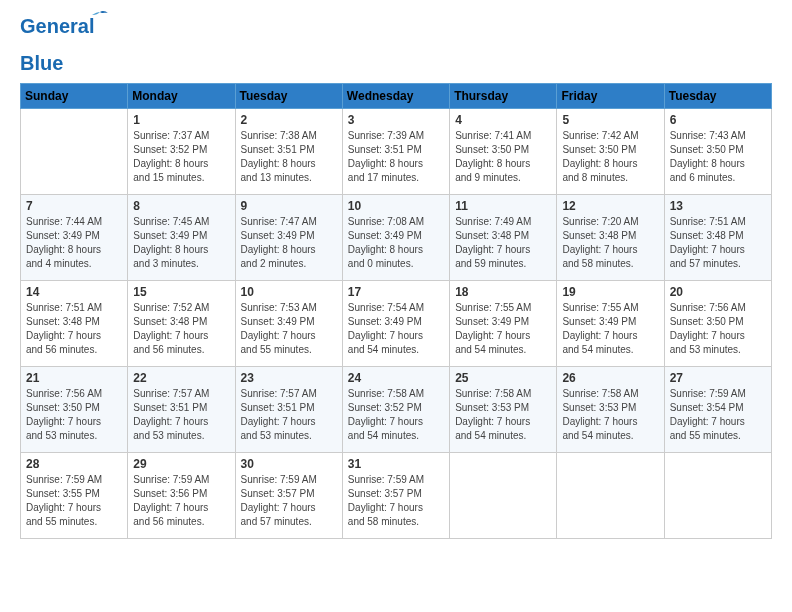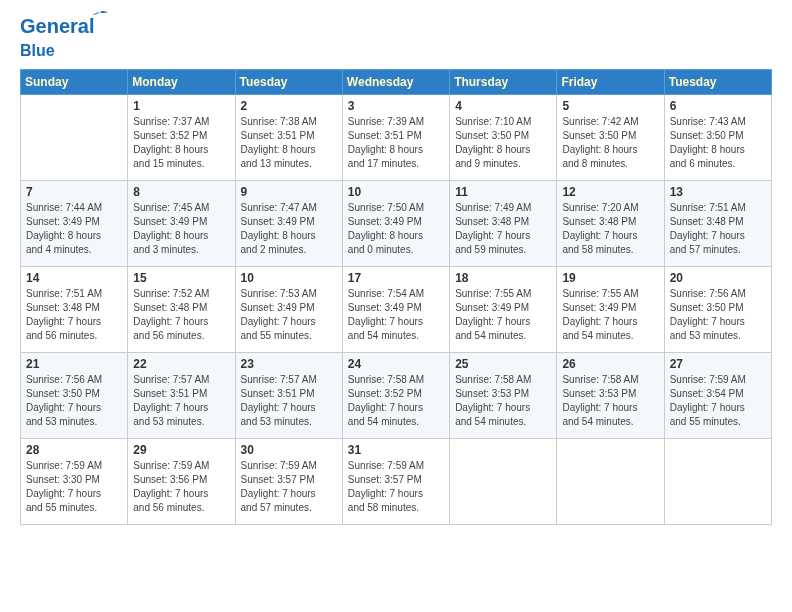--- a/index.html
+++ b/index.html
@@ -38,21 +38,21 @@
     }
     .calendar {
       flex: 1;
       border: 1px solid #ccc;
       border-collapse: collapse;
       width: 100%;
       table-layout: fixed;
     }
     .calendar th {
       background: #2e7ec7;
-      color: #fef9c3;
+      color: #000000;
       font-size: 12px;
       font-weight: bold;
       padding: 5px 4px;
       text-align: left;
       border: 1px solid #5a9fd4;
     }
     .calendar td {
       vertical-align: top;
       padding: 4px 5px;
       border: 1px solid #ccc;
@@ -97,21 +97,21 @@
       <div>
         <div style="display:flex;align-items:center;gap:2px;">
           <div style="position:relative;">
             <span style="font-size:20px;font-weight:bold;color:#1a6ab1;line-height:1;">General</span>
             <svg style="position:absolute;top:-6px;right:-14px;" width="16" height="14" viewBox="0 0 16 14">
               <path d="M8 2 C10 0, 14 1, 16 3 C14 2, 10 4, 8 2Z" fill="#1a6ab1"></path>
               <path d="M8 2 C6 4, 4 5, 0 5 C3 3, 6 2, 8 2Z" fill="#4a9fd4"></path>
             </svg>
           </div>
         </div>
-        <div style="font-size:16px;font-weight:bold;color:#1a6ab1;line-height:1;margin-top:6px;">Blue</div>
+        <div style="font-size:20px;font-weight:bold;color:#1a6ab1;line-height:1;margin-top:16px;">Blue</div>
       </div>
     </div>
     <div class="title-area">
       <div class="month-title"></div>
       <div class="location"></div>
     </div>
   </div>
 
   <table class="calendar">
     <thead>
@@ -135,21 +135,21 @@
           <td>
             <span class="day-number">2</span>
             <div class="day-info"><span>Sunrise: 7:38 AM</span><br><span>Sunset: 3:51 PM</span><br><span>Daylight: 8 hours</span><br><span>and 13 minutes.</span></div>
           </td>
           <td>
             <span class="day-number">3</span>
             <div class="day-info"><span>Sunrise: 7:39 AM</span><br><span>Sunset: 3:51 PM</span><br><span>Daylight: 8 hours</span><br><span>and 17 minutes.</span></div>
           </td>
           <td>
             <span class="day-number">4</span>
-            <div class="day-info"><span>Sunrise: 7:10 AM</span><br><span>Sunset: 3:50 PM</span><br><span>Daylight: 8 hours</span><br><span>and 9 minutes.</span></div>
+            <div class="day-info"><span>Sunrise: 7:41 AM</span><br><span>Sunset: 3:50 PM</span><br><span>Daylight: 8 hours</span><br><span>and 9 minutes.</span></div>
           </td>
           <td>
             <span class="day-number">5</span>
             <div class="day-info"><span>Sunrise: 7:42 AM</span><br><span>Sunset: 3:50 PM</span><br><span>Daylight: 8 hours</span><br><span>and 8 minutes.</span></div>
           </td>
           <td>
             <span class="day-number">6</span>
             <div class="day-info"><span>Sunrise: 7:43 AM</span><br><span>Sunset: 3:50 PM</span><br><span>Daylight: 8 hours</span><br><span>and 6 minutes.</span></div>
           </td>
         </tr>
@@ -161,21 +161,21 @@
           <td>
             <span class="day-number">8</span>
             <div class="day-info"><span>Sunrise: 7:45 AM</span><br><span>Sunset: 3:49 PM</span><br><span>Daylight: 8 hours</span><br><span>and 3 minutes.</span></div>
           </td>
           <td>
             <span class="day-number">9</span>
             <div class="day-info"><span>Sunrise: 7:47 AM</span><br><span>Sunset: 3:49 PM</span><br><span>Daylight: 8 hours</span><br><span>and 2 minutes.</span></div>
           </td>
           <td>
             <span class="day-number">10</span>
-            <div class="day-info"><span>Sunrise: 7:50 AM</span><br><span>Sunset: 3:49 PM</span><br><span>Daylight: 8 hours</span><br><span>and 0 minutes.</span></div>
+            <div class="day-info"><span>Sunrise: 7:08 AM</span><br><span>Sunset: 3:49 PM</span><br><span>Daylight: 8 hours</span><br><span>and 0 minutes.</span></div>
           </td>
           <td>
             <span class="day-number">11</span>
             <div class="day-info"><span>Sunrise: 7:49 AM</span><br><span>Sunset: 3:48 PM</span><br><span>Daylight: 7 hours</span><br><span>and 59 minutes.</span></div>
           </td>
           <td>
             <span class="day-number">12</span>
             <div class="day-info"><span>Sunrise: 7:20 AM</span><br><span>Sunset: 3:48 PM</span><br><span>Daylight: 7 hours</span><br><span>and 58 minutes.</span></div>
           </td>
           <td>
@@ -239,21 +239,21 @@
             <div class="day-info"><span>Sunrise: 7:58 AM</span><br><span>Sunset: 3:53 PM</span><br><span>Daylight: 7 hours</span><br><span>and 54 minutes.</span></div>
           </td>
           <td>
             <span class="day-number">27</span>
             <div class="day-info"><span>Sunrise: 7:59 AM</span><br><span>Sunset: 3:54 PM</span><br><span>Daylight: 7 hours</span><br><span>and 55 minutes.</span></div>
           </td>
         </tr>
         <tr class="row-white">
           <td>
             <span class="day-number">28</span>
-            <div class="day-info"><span>Sunrise: 7:59 AM</span><br><span>Sunset: 3:30 PM</span><br><span>Daylight: 7 hours</span><br><span>and 55 minutes.</span></div>
+            <div class="day-info"><span>Sunrise: 7:59 AM</span><br><span>Sunset: 3:55 PM</span><br><span>Daylight: 7 hours</span><br><span>and 55 minutes.</span></div>
           </td>
           <td>
             <span class="day-number">29</span>
             <div class="day-info"><span>Sunrise: 7:59 AM</span><br><span>Sunset: 3:56 PM</span><br><span>Daylight: 7 hours</span><br><span>and 56 minutes.</span></div>
           </td>
           <td>
             <span class="day-number">30</span>
             <div class="day-info"><span>Sunrise: 7:59 AM</span><br><span>Sunset: 3:57 PM</span><br><span>Daylight: 7 hours</span><br><span>and 57 minutes.</span></div>
           </td>
           <td>

